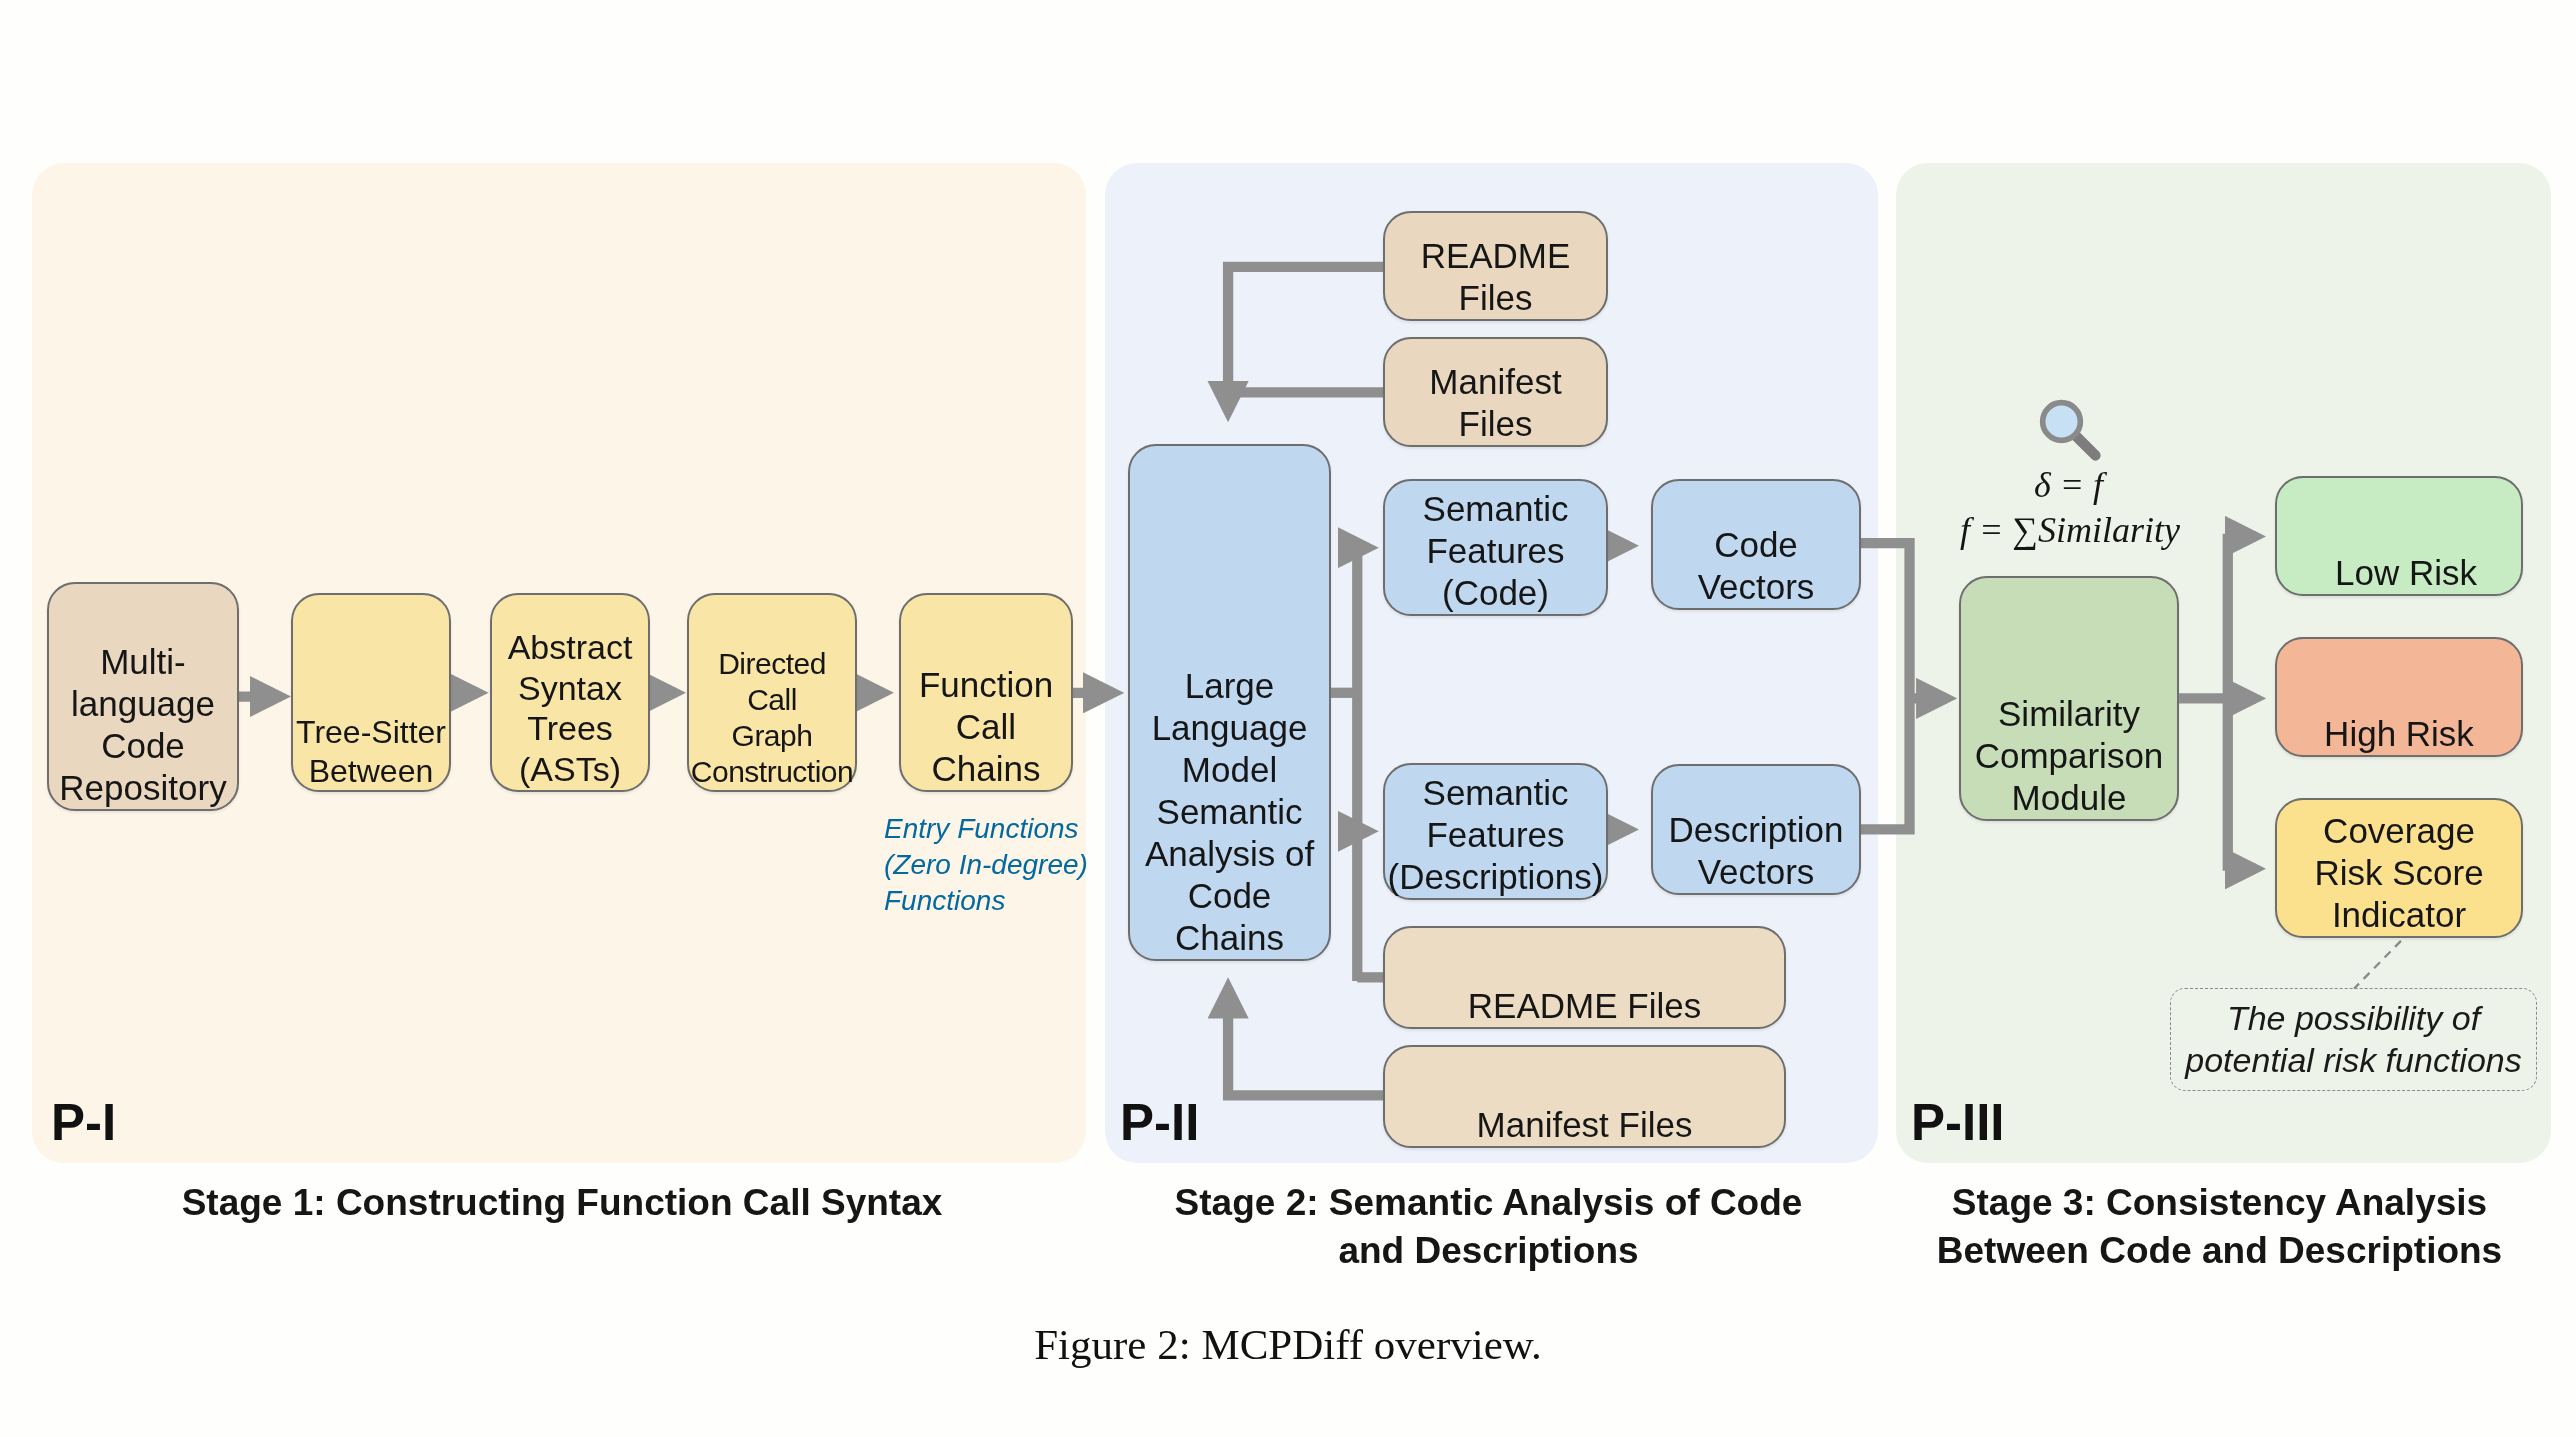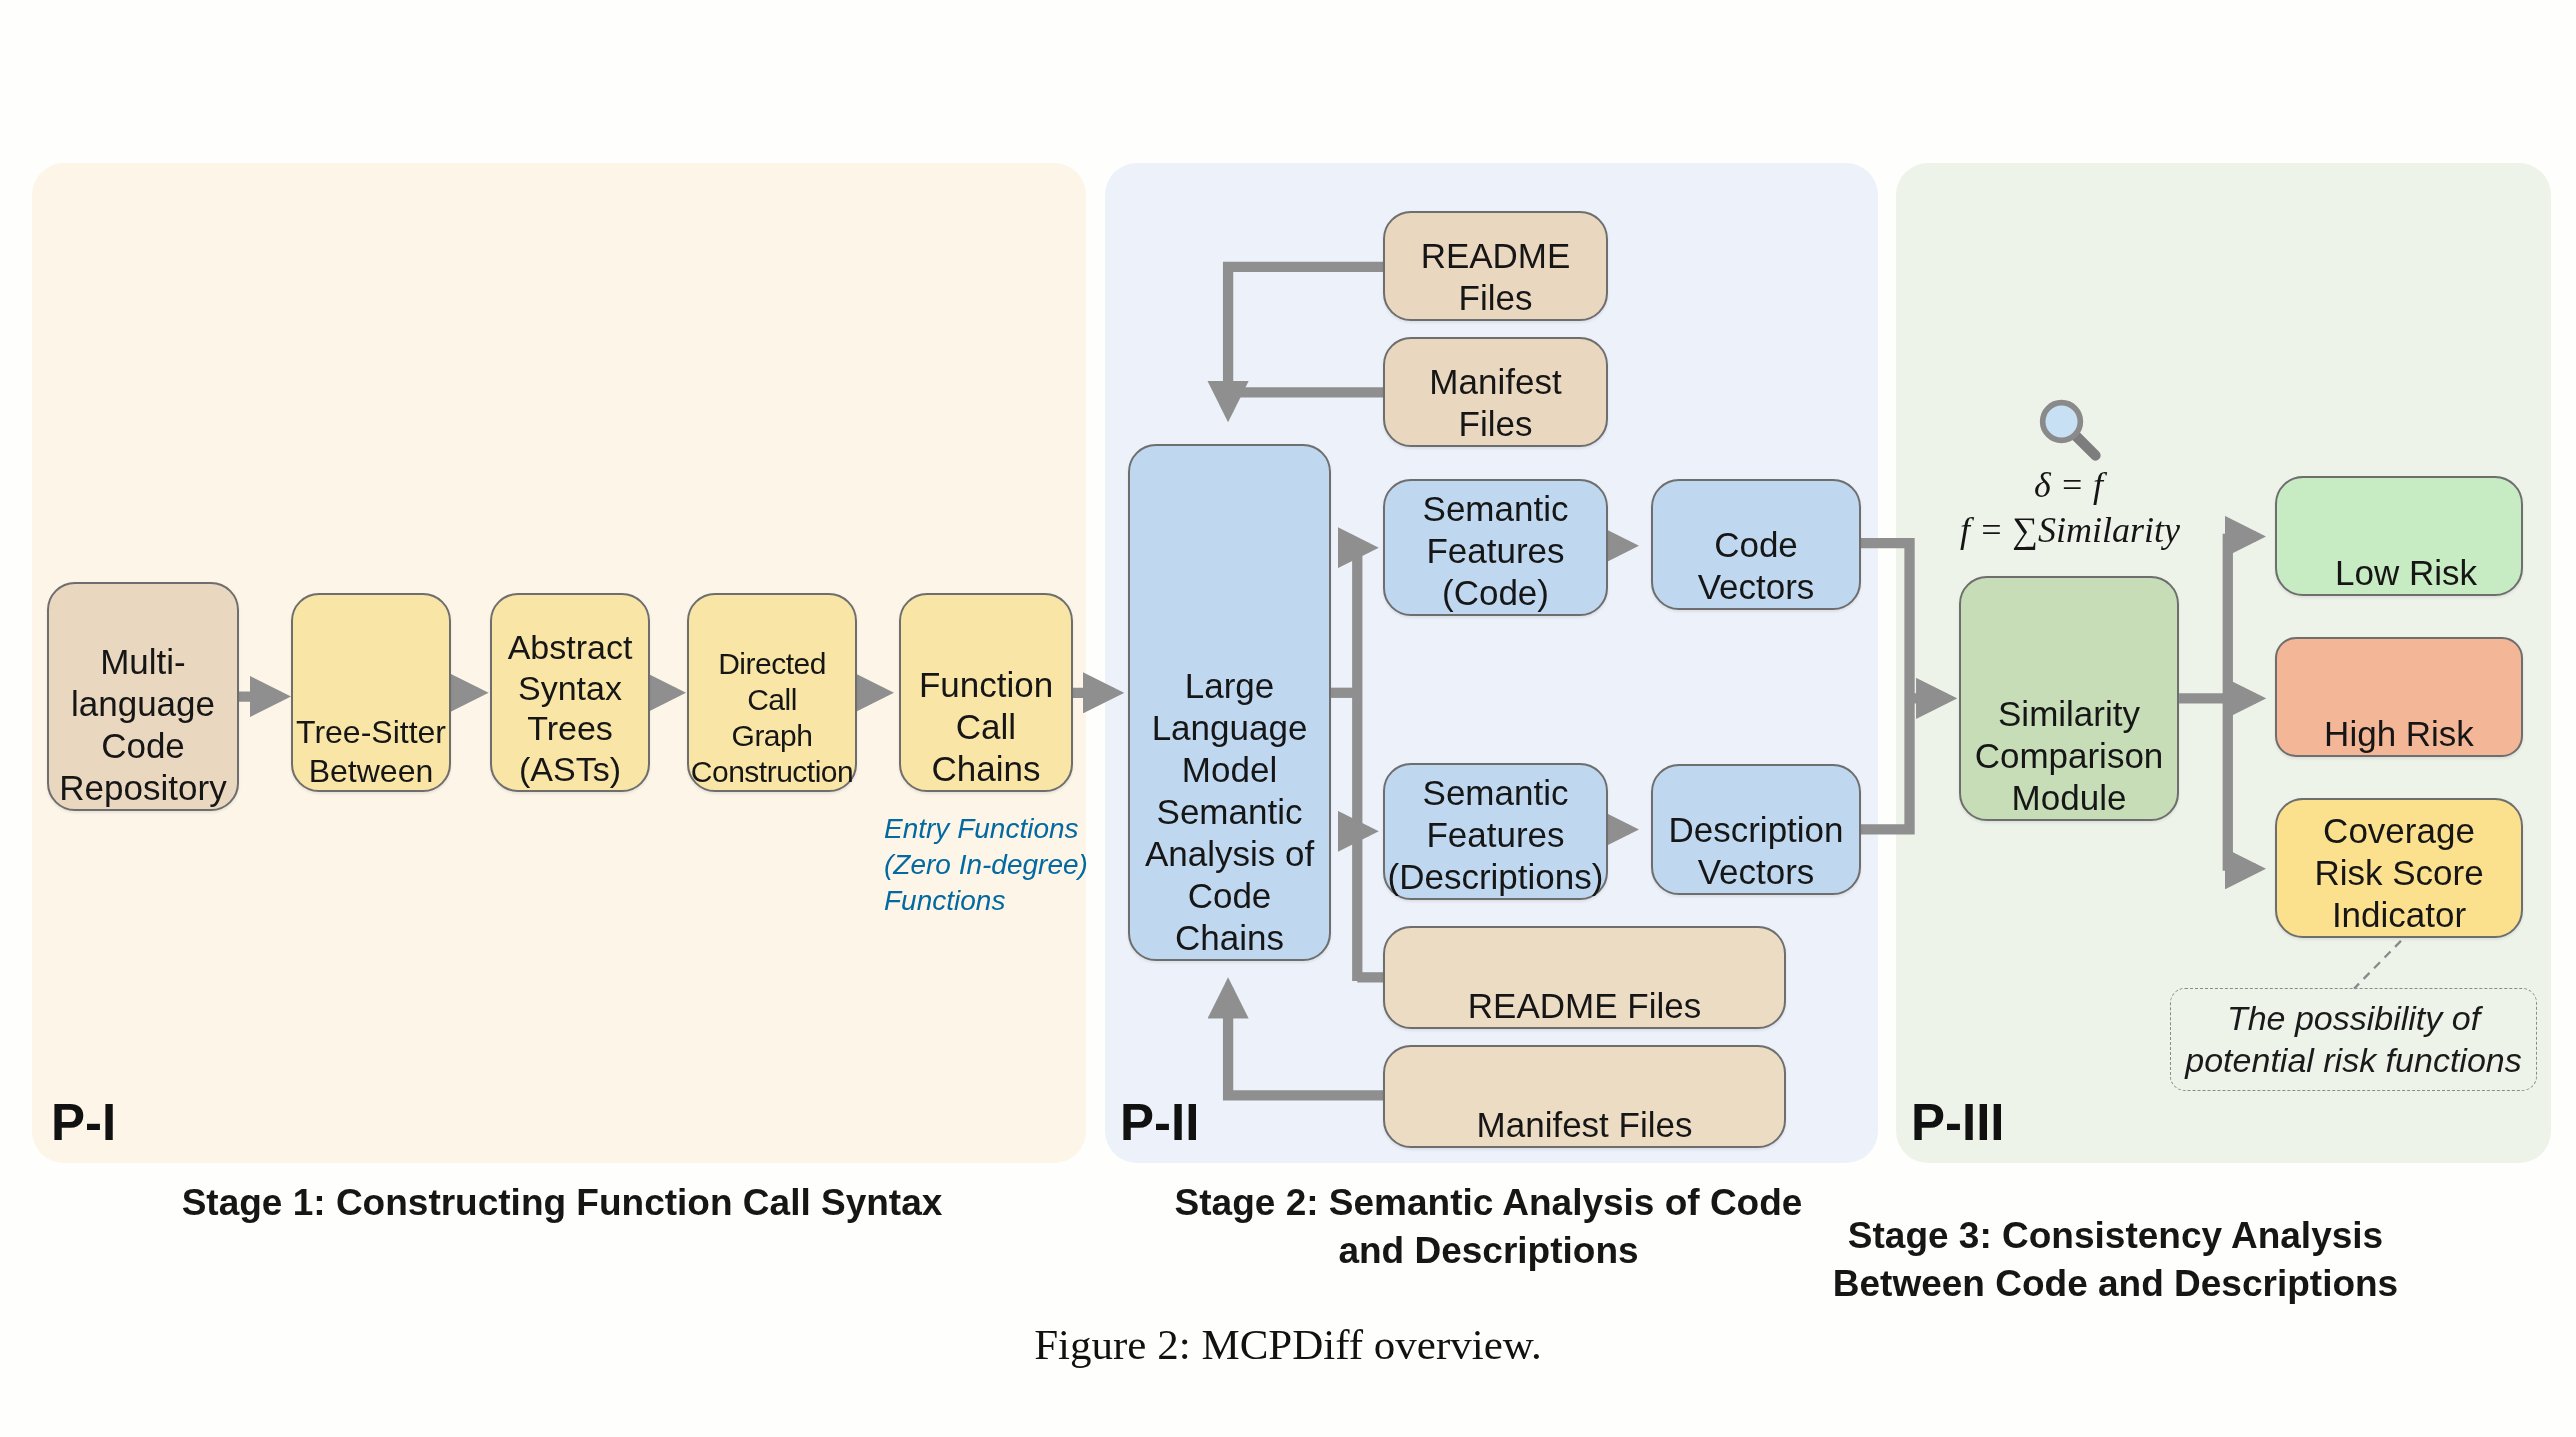--- a/index.html
+++ b/index.html
@@ -9,21 +9,21 @@
   #p2{left:1105px;top:163px;width:773px;height:1000px;background:#edf2fa;}
   #p3{left:1896px;top:163px;width:655px;height:1000px;background:#eef3ea;}
   .plabel{position:absolute;font-weight:bold;font-size:51px;color:#111;font-family:"Liberation Sans",sans-serif;}
   .node{position:absolute;box-sizing:border-box;border:2.3px solid #6e6e6e;border-radius:28px;display:flex;align-items:flex-end;justify-content:center;text-align:center;font-size:35px;line-height:1.2;color:#161616;white-space:pre-line;box-shadow:0 1.9px 2.8px rgba(0,0,0,0.08);}
   .tan{background:#e9d8bf;}
   .tan2{background:#ecdcc4;}
   .yellow{background:#f9e6a6;}
   .blue{background:#bfd8f0;}
   .green{background:#c6ddb8;}
   .lowrisk{background:#c7ebc2;}
-  .highrisk{background:#f3b797;border-radius:21px;}
+  .highrisk{background:#f3b797;}
   .covrisk{background:#fbe08e;}
   .note{position:absolute;font-style:italic;font-size:28px;line-height:1.28;color:#0369a1;white-space:pre-line;}
   .dashbox{position:absolute;box-sizing:border-box;border:1.9px dashed #8a8a8a;border-radius:15px;display:flex;align-items:center;justify-content:center;text-align:center;font-style:italic;font-size:34px;line-height:1.22;white-space:pre-line;color:#1a1a1a;}
   .formula{position:absolute;font-family:Liberation Serif, serif;font-style:italic;font-size:36px;color:#151515;text-align:center;}
   .stagecap{position:absolute;font-weight:bold;font-size:37px;text-align:center;line-height:1.3;color:#161616;white-space:pre-line;}
   .figcap{position:absolute;left:0;width:2576px;top:1320px;text-align:center;font-family:"Liberation Serif",serif;font-size:43px;color:#111;}
   svg#arrows{position:absolute;left:0;top:0;width:2576px;height:1438px;pointer-events:none;}
 </style>
 </head>
 <body>
@@ -136,17 +136,17 @@
 <div class="dashbox" style="left:2170px;top:988px;width:367px;height:103px;">The possibility of
 potential risk functions</div>
 
 <div class="plabel" style="left:51px;top:1093px;">P-I</div>
 <div class="plabel" style="left:1120px;top:1093px;">P-II</div>
 <div class="plabel" style="left:1911px;top:1093px;">P-III</div>
 
 <div class="stagecap" style="left:94px;top:1179px;width:936px;">Stage 1: Constructing Function Call Syntax</div>
 <div class="stagecap" style="left:1114px;top:1179px;width:749px;">Stage 2: Semantic Analysis of Code
 and Descriptions</div>
-<div class="stagecap" style="left:1788px;top:1179px;width:655px;margin-top:33px;">Stage 3: Consistency Analysis
+<div class="stagecap" style="left:1892px;top:1179px;width:655px;">Stage 3: Consistency Analysis
 Between Code and Descriptions</div>
 
 <div class="figcap">Figure 2: MCPDiff overview.</div>
 
 
 </body></html>

